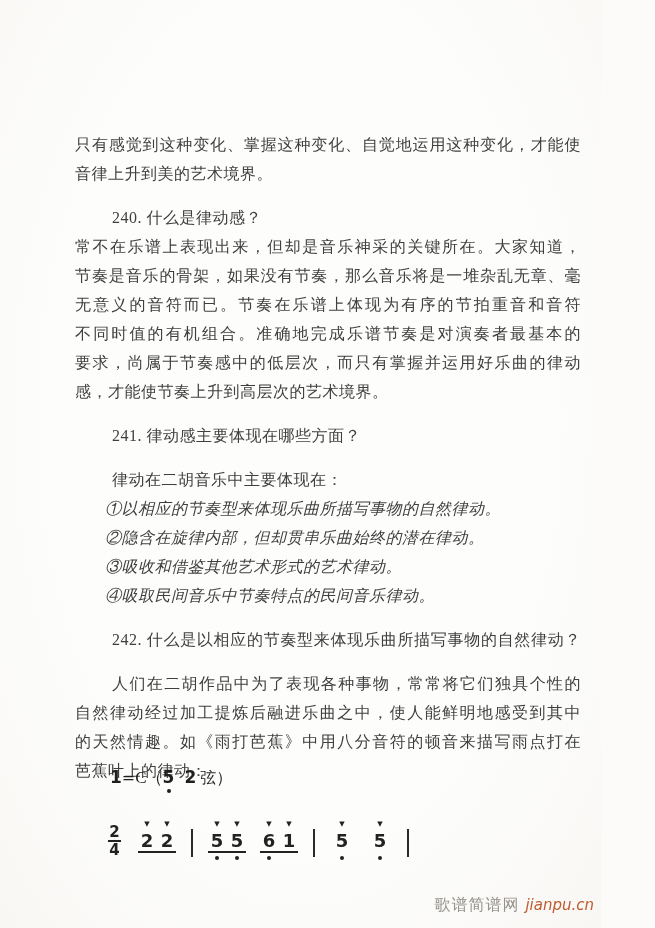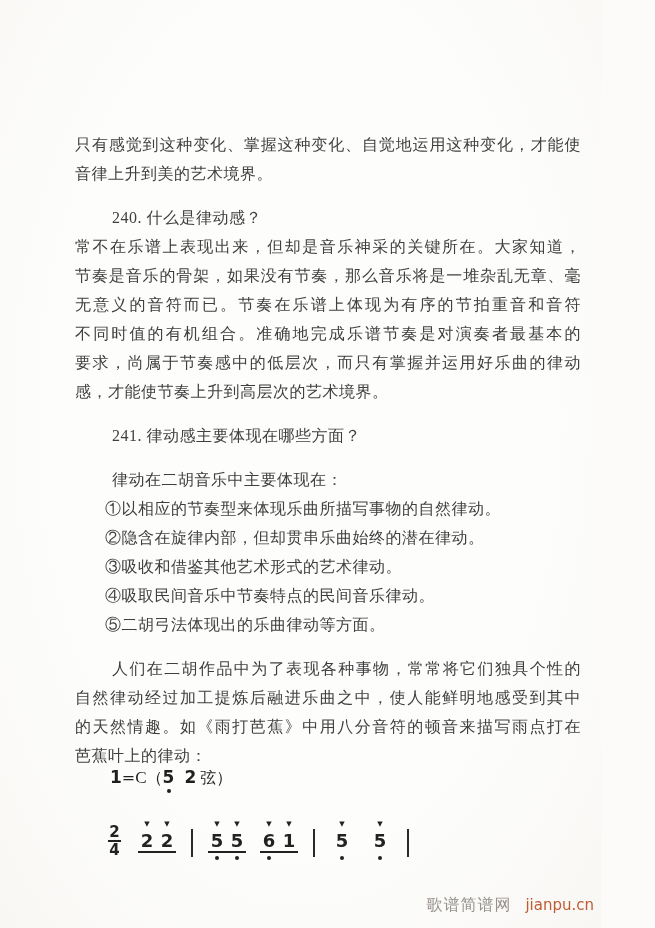--- a/index.html
+++ b/index.html
@@ -14,21 +14,21 @@
   }
   .textcol {
     position:absolute; left:75px; top:130px; width:506px;
     color:#3f3f3f;
   }
   .line {
     height:29px; line-height:29px; font-size:16px; letter-spacing:0.5px;
   }
   .line.just { text-align:justify; text-align-last:justify; }
   .line.ind { text-indent:37px;margin-top:15px; }
-  .line.ind-list { text-indent:30px; }
+  .line.ind-list { text-indent:30px;font-style:italic; }
 
   
   .keyline {
     margin:5px 0 12px 35px; height:24px; line-height:22px;
     color:#1f1f1f; font-size:17px;
   }
   .kb {
     font-family:"DejaVu Sans","Liberation Sans",sans-serif;
     font-weight:bold; font-size:17px; position:relative;
   }
@@ -71,21 +71,21 @@
   .barline { width:2px; height:28px; background:#2a2a2a; margin:11px 8px 0 8px; }
 
   
   .footer {
     position:absolute; top:893px; right:7px; height:24px; line-height:24px;
     font-size:16px; white-space:nowrap;
   }
   .wm-cn { color:#97928c; letter-spacing:1px; }
   .wm-en {
     color:#c05c32; font-family:"DejaVu Sans","Liberation Sans",sans-serif;
-    font-size:15px; margin-left:14px;
+    font-size:15px; margin-left:6px;font-style:italic;
   }
 </style>
 </head>
 <body>
 
 <div class="page">
 
   <div class="textcol">
       <div class="line just">只有感觉到这种变化、掌握这种变化、自觉地运用这种变化，才能使</div>
       <div class="line">音律上升到美的艺术境界。</div>
@@ -95,21 +95,21 @@
       <div class="line just">无意义的音符而已。节奏在乐谱上体现为有序的节拍重音和音符</div>
       <div class="line just">不同时值的有机组合。准确地完成乐谱节奏是对演奏者最基本的</div>
       <div class="line just">要求，尚属于节奏感中的低层次，而只有掌握并运用好乐曲的律动</div>
       <div class="line">感，才能使节奏上升到高层次的艺术境界。</div>
       <div class="line ind">241. 律动感主要体现在哪些方面？</div>
       <div class="line ind">律动在二胡音乐中主要体现在：</div>
       <div class="line ind-list">①以相应的节奏型来体现乐曲所描写事物的自然律动。</div>
       <div class="line ind-list">②隐含在旋律内部，但却贯串乐曲始终的潜在律动。</div>
       <div class="line ind-list">③吸收和借鉴其他艺术形式的艺术律动。</div>
       <div class="line ind-list">④吸取民间音乐中节奏特点的民间音乐律动。</div>
-      <div class="line ind-list">⑤二胡弓法体现出的乐曲律动等方面。</div>
+      <div class="line ind just">242. 什么是以相应的节奏型来体现乐曲所描写事物的自然律动？</div>
       <div class="line ind just">人们在二胡作品中为了表现各种事物，常常将它们独具个性的</div>
       <div class="line just">自然律动经过加工提炼后融进乐曲之中，使人能鲜明地感受到其中</div>
       <div class="line just">的天然情趣。如《雨打芭蕉》中用八分音符的顿音来描写雨点打在</div>
       <div class="line">芭蕉叶上的律动：</div>
     </div>
 
   <div class="keyline" style="position:absolute; left:75px; top:761px;">
     <span class="kb">1</span><span class="keq">=</span><span class="kc">C</span><span class="kp">（</span><span class="kb low">5</span><span class="kb">2</span><span class="kz">弦</span><span class="kp">）</span>
   </div>
 

